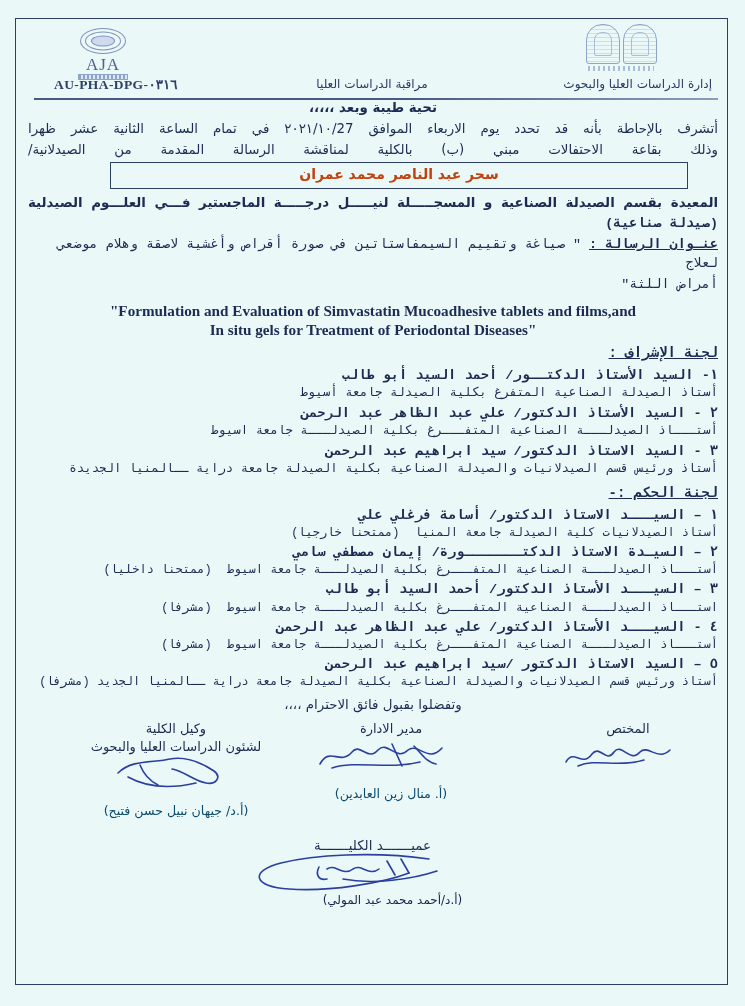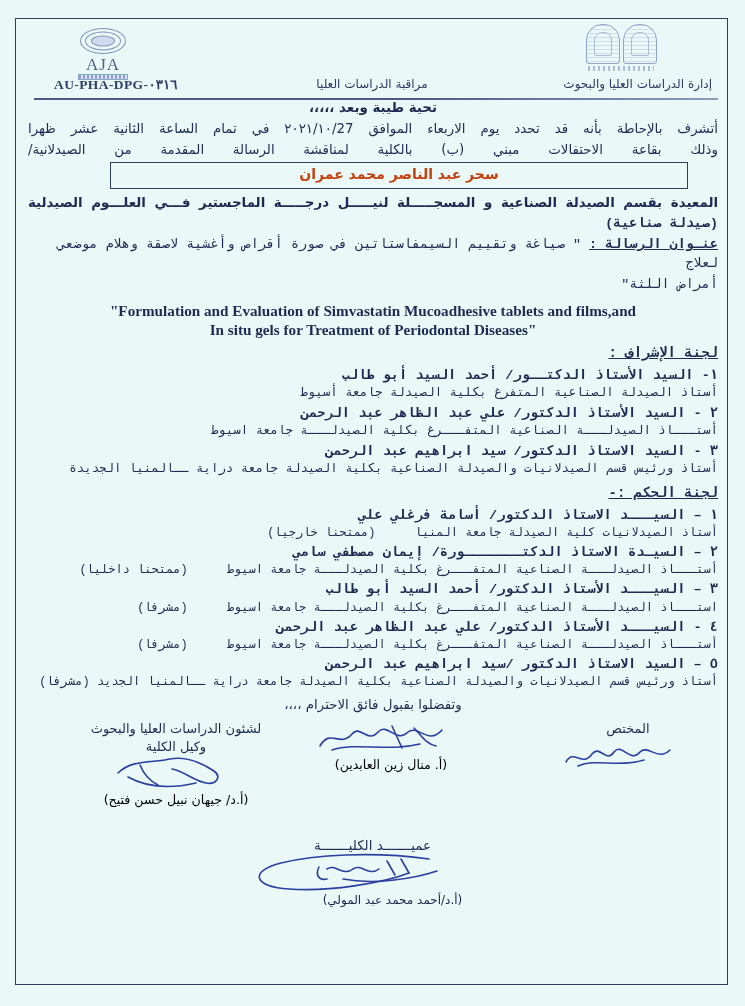--- a/index.html
+++ b/index.html
@@ -199,21 +199,21 @@
   .member {
     font-weight: bold;
     font-size: 13.6px;
     margin: 1px 0 0 0;
   }
   .affil {
     font-size: 12.4px;
     margin: 0 0 1px 0;
   }
   .affil-sm { font-size: 12px; }
-  .role { margin-right: 32px; }
+  .role { margin-right: 8px; }
 
   .closing {
     text-align: center;
     font-size: 13.4px;
     margin: 4px 0 6px 0;
   }
 
   
   .sig-row {
     position: relative;
@@ -231,22 +231,22 @@
   .sig-col.s3 { right: 432px; width: 220px; }
   .sig-label { line-height: 1.35; }
   .sig-ink {
     height: 34px;
     position: relative;
     margin-top: 2px;
   }
   .sig-ink svg { position: absolute; left: 0; top: 0; }
   .sig-name {
     font-size: 12.6px;
-    margin-top: 0;
-    color: #000000;
+    margin-top: 11px;
+    color: #0c4a6e;
   }
 
   .dean {
     position: absolute;
     left: 0;
     right: 0;
     top: 838px;
     text-align: center;
   }
   .dean-label {
@@ -371,34 +371,35 @@
         <div class="sig-ink">
           <svg width="160" height="34" viewBox="0 0 160 34">
             <path class="ink" d="M18 22 C26 8, 34 28, 44 14 C52 4, 58 24, 66 12 C74 2, 82 24, 92 12 C100 4, 110 22, 122 10"></path>
             <path class="ink" d="M30 26 C48 18, 70 28, 96 20"></path>
           </svg>
         </div>
         <div class="sig-name"></div>
       </div>
 
       <div class="sig-col s2">
+        <div class="sig-label">مدير الادارة</div>
         <div class="sig-ink">
           <svg width="190" height="34" viewBox="0 0 190 34">
             <path class="ink" d="M24 24 C34 6, 44 26, 56 12 C64 2, 72 22, 82 10 C92 0, 100 22, 112 10 C122 2, 132 24, 146 8"></path>
             <path class="ink" d="M96 4 L106 26"></path>
             <path class="ink" d="M118 6 C126 14, 130 22, 140 24"></path>
             <path class="ink" d="M36 28 C60 20, 92 30, 124 22"></path>
           </svg>
         </div>
         <div class="sig-name">(أ. منال زين العابدين)</div>
       </div>
 
       <div class="sig-col s3">
+        <div class="sig-label">وكيل الكلية</div>
         <div class="sig-label">لشئون الدراسات العليا والبحوث</div>
-        <div class="sig-label">وكيل الكلية</div>
         <div class="sig-ink">
           <svg width="220" height="34" viewBox="0 0 220 34">
             <path class="ink" d="M52 16 C66 2, 88 6, 104 2 C120 -1, 136 6, 148 14 C156 20, 150 28, 140 26 C128 24, 118 14, 106 12"></path>
             <path class="ink" d="M62 20 C80 30, 104 32, 130 26"></path>
             <path class="ink" d="M74 8 C78 18, 84 24, 92 28"></path>
           </svg>
         </div>
         <div class="sig-name">(أ.د/ جيهان نبيل حسن فتيح)</div>
       </div>
 

